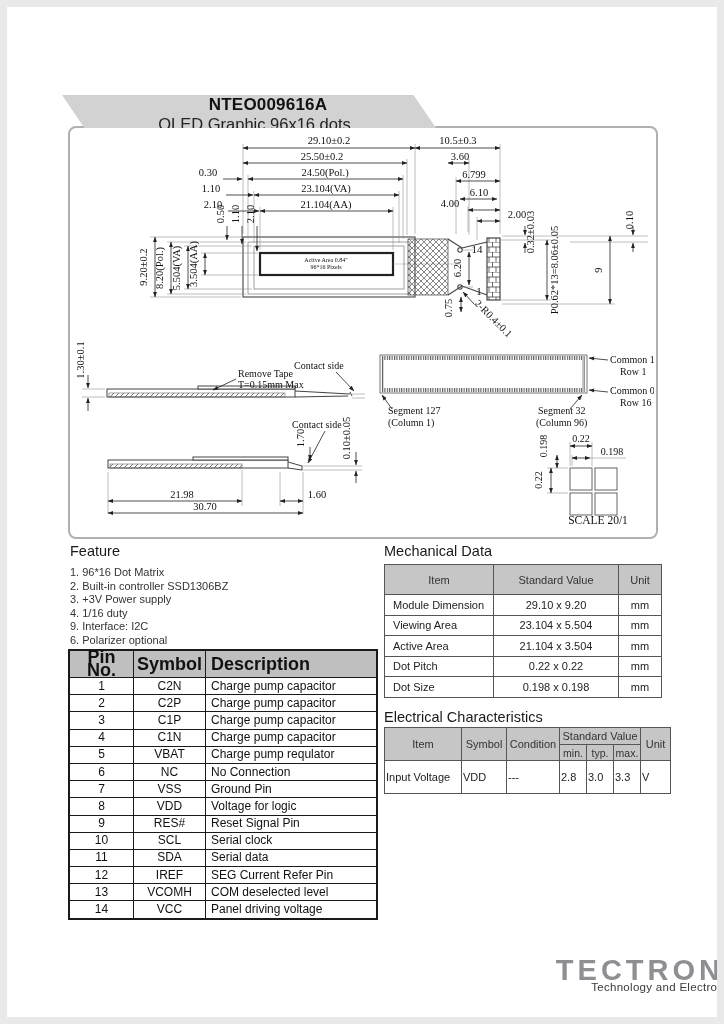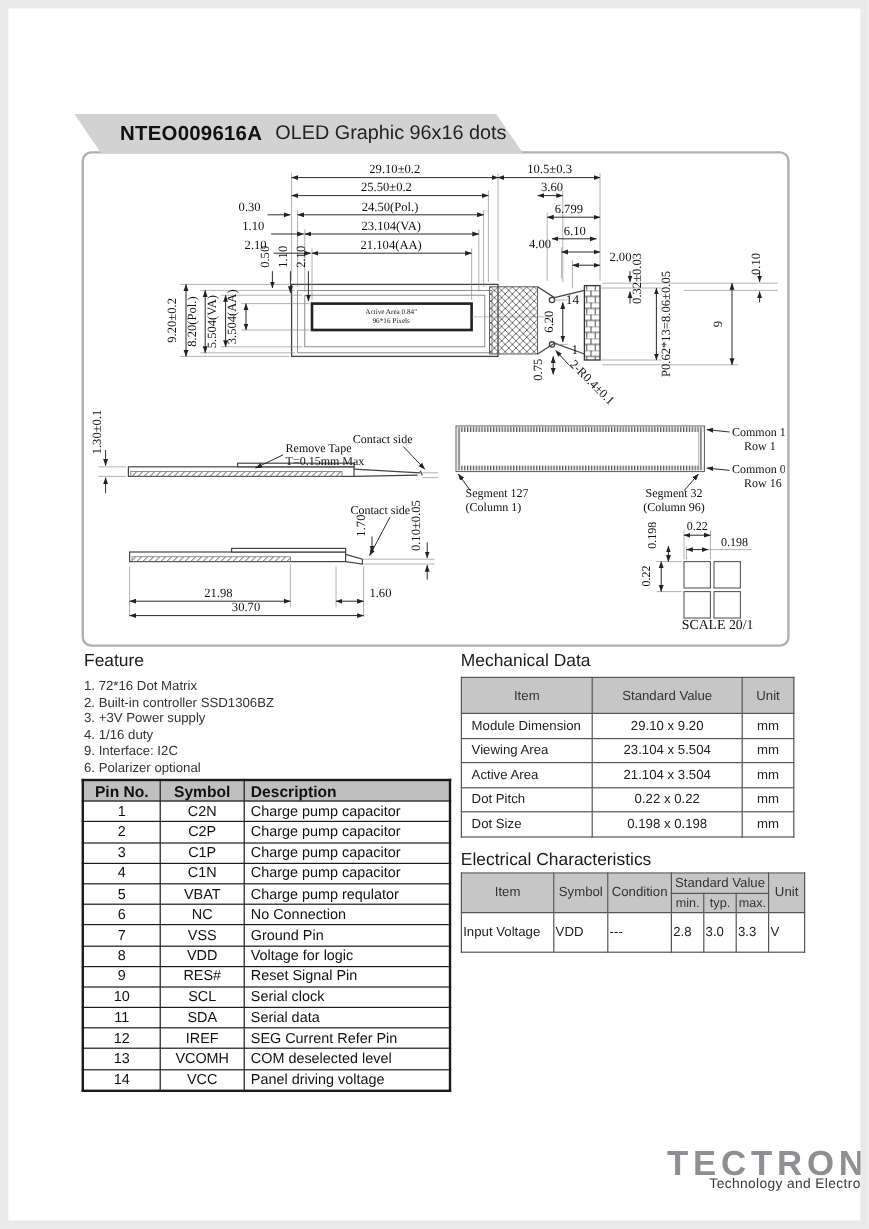--- a/index.html
+++ b/index.html
@@ -2,42 +2,42 @@
 <html><head>
 <meta charset="utf-8">
 <style>
   html,body{margin:0;padding:0;background:#d8d8d8;}
   .page{position:relative;width:724px;height:1024px;background:#fff;overflow:hidden;
         font-family:"Liberation Sans",sans-serif;}
   .edge{position:absolute;inset:0;border:7px solid #e9e9e9;pointer-events:none;z-index:50;}
 
   
   .banner{position:absolute;left:62px;top:95px;width:374px;height:33px;background:#d2d2d2;
-          clip-path:polygon(0 0,94% 0,100% 100%,6% 100%);display:flex;align-items:center;z-index:5;}
+          clip-path:polygon(0 0,94% 0,100% 100%,6% 100%);display:flex;align-items:center;z-index:5;flex-direction:column;}
   .banner .model{font-weight:bold;font-size:17px;color:#111;margin-left:38px;letter-spacing:0.2px;}
   .banner .sub{font-size:16.5px;color:#222;margin-left:11px;}
 
   
   .draw-box{position:absolute;left:68px;top:126px;width:586px;height:409px;border:2px solid #b0b0b0;
             border-radius:8px;background:#fff;}
   svg.drawing{position:absolute;left:70px;top:122px;z-index:2;}
   svg text{font-family:"Liberation Serif",serif;fill:#111;}
 
   
   .sec-h{position:absolute;font-size:14.5px;font-weight:normal;color:#1a1a1a;}
 
   
   .feature-list{position:absolute;left:70px;top:566px;font-size:11px;color:#333;line-height:13.5px;
                 list-style:none;margin:0;padding:0;}
 
   
   table{border-collapse:collapse;}
   .pin-table{position:absolute;left:68px;top:649px;font-size:12px;color:#111;border:2px solid #1a1a1a;}
   .pin-table th,.pin-table td{border:1.5px solid #1a1a1a;height:16.2px;padding:0 3px;line-height:13px;}
-  .pin-table th{background:#bfbfbf;font-size:13px;}
+  .pin-table th{background:#bfbfbf;font-size:18px;}
   .pin-table td.c{text-align:center;}
   .pin-table td.d{text-align:left;padding-left:5px;}
   .col-pin{width:57px;}.col-sym{width:63px;}.col-desc{width:162px;}
 
   .mech-table{position:absolute;left:384px;top:564px;font-size:11px;color:#222;border:1.5px solid #444;}
   .mech-table th,.mech-table td{border:1px solid #555;}
   .mech-table th{background:#c6c6c6;font-weight:normal;height:27px;font-size:11px;color:#333;}
   .mech-table td{height:17.5px;text-align:center;}
   .mech-table td.item{text-align:left;padding-left:8px;}
   .m-item{width:106px;}.m-val{width:122px;}.m-unit{width:40px;}
@@ -292,21 +292,21 @@
     </g>
     <text x="511" y="320" font-size="10" text-anchor="middle">0.22</text>
     <text x="542" y="333" font-size="10" text-anchor="middle">0.198</text>
     <text transform="rotate(-90 477 324)" x="477" y="324" font-size="10" text-anchor="middle">0.198</text>
     <text transform="rotate(-90 472 358)" x="472" y="358" font-size="10" text-anchor="middle">0.22</text>
     <text x="528" y="402" font-size="11.5" text-anchor="middle">SCALE 20/1</text>
   </svg>
 
   <div class="sec-h" style="left:70px;top:543px;">Feature</div>
   <ul class="feature-list">
-    <li>1. 72*16 Dot Matrix</li>
+    <li>1. 96*16 Dot Matrix</li>
     <li>2. Built-in controller SSD1306BZ</li>
     <li>3. +3V Power supply</li>
     <li>4. 1/16 duty</li>
     <li>9. Interface: I2C</li>
     <li>6. Polarizer optional</li>
   </ul>
 
   <table class="pin-table">
     <tbody>
         <tr>

